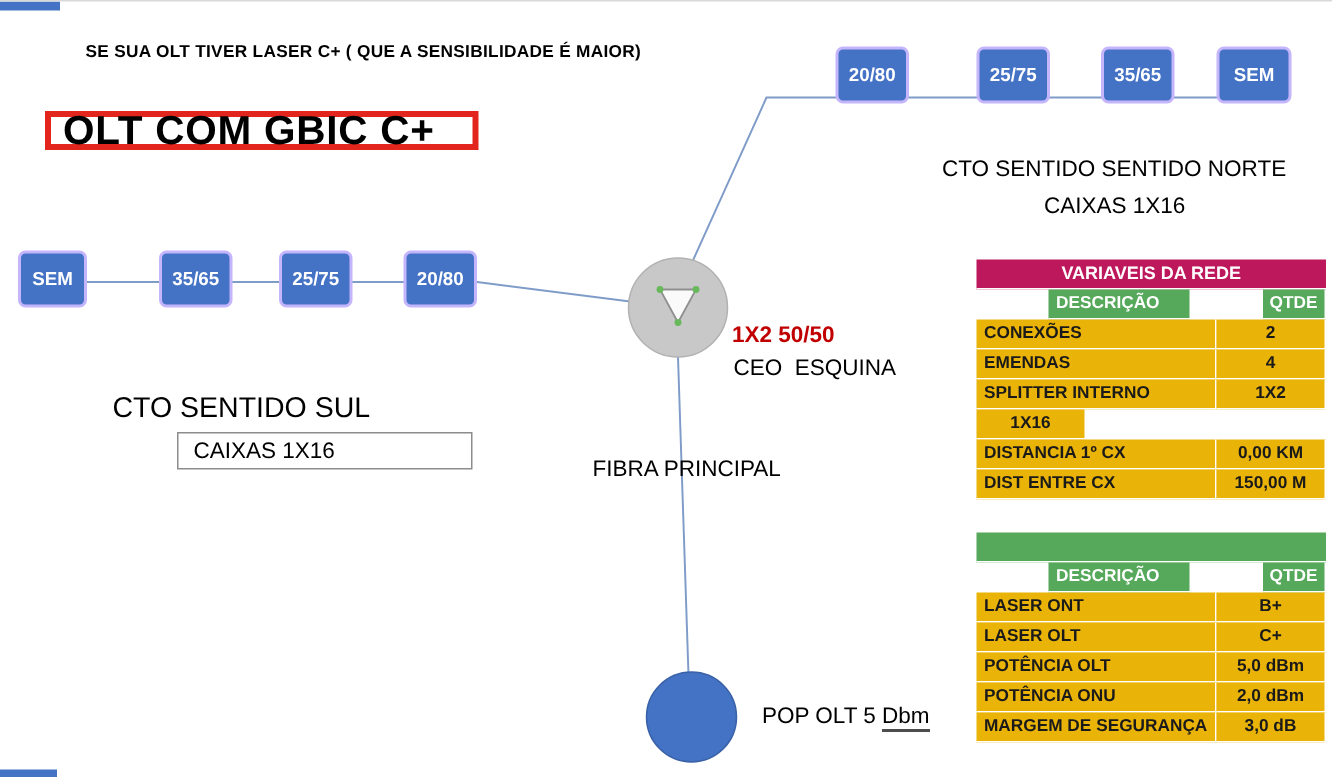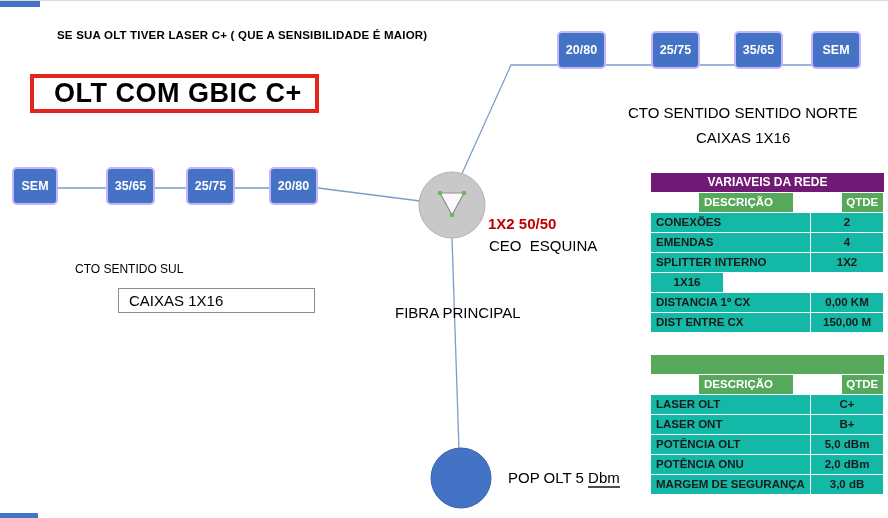--- a/index.html
+++ b/index.html
@@ -10,61 +10,61 @@
     border-top: 1px solid #d9d9d9;
   }
   .abs { position: absolute; }
   svg.overlay { position: absolute; left: 0; top: 0; z-index: 0; }
   .lbl { position: absolute; color: #000; z-index: 2; }
   .pre { white-space: pre; margin-left: 20px; }
 
   .note { left: 57px; top: 28px; font-size: 11.5px; font-weight: 700; letter-spacing: 0.2px; }
 
   .olt-box {
-    left: 30px; top: 73px; width: 289px; height: 39px;
+    left: 30px; top: 73px; width: 289px; height: 26px;
     border: 4px solid #e3261d; background: #fff; z-index: 2;
-    display: flex; align-items: center; padding-left: 20px;
+    display: flex; align-items: center; padding-left: 8px;
     font-size: 27px; font-weight: 900; letter-spacing: 0.5px; color: #000;
   }
 
   .ratio-box {
     position: absolute; width: 49px; height: 38px; z-index: 2;
     background: #4472c4; border: 2px solid #c4b5fd; border-radius: 5px;
     color: #fff; font-weight: 700; font-size: 12.5px;
     display: flex; align-items: center; justify-content: center;
   }
 
   .cto-norte { left: 628px; top: 103px; font-size: 15px; font-weight: 500; }
   .caixas-norte { left: 696px; top: 128px; font-size: 15px; font-weight: 500; }
-  .cto-sul { left: 75px; top: 261px; font-size: 12px; font-weight: 500; }
+  .cto-sul { left: 75px; top: 261px; font-size: 19px; font-weight: 500; }
   .caixas-sul-box {
     left: 118px; top: 287px; width: 197px; height: 25px; z-index: 2;
     border: 1px solid #8c8c8c; background: #fff;
     font-size: 15px; line-height: 23px; padding-left: 10px;
   }
   .fibra { left: 395px; top: 303px; font-size: 15px; font-weight: 500; }
   .ratio-label { left: 488px; top: 214px; font-size: 15px; font-weight: 700; color: #c00000; }
   .ceo-label { left: 469px; top: 236px; font-size: 15px; font-weight: 500; }
   .pop-label { left: 508px; top: 468px; font-size: 15px; font-weight: 500; }
   .pop-label .u { border-bottom: 2px solid #4d4d4d; }
 
   .xtable { position: absolute; width: 233px; z-index: 2; font-size: 11.5px; }
   .t-rede { left: 651px; top: 172px; }
   .t-laser { left: 651px; top: 354px; }
   .trow { display: flex; height: 20px; line-height: 19px; }
   .tcell { border-right: 1px solid #fff; border-bottom: 1px solid #fff; overflow: hidden; }
   .c-desc { width: 160px; padding-left: 5px; text-align: left; }
   .c-qtde { width: 73px; text-align: center; }
   .t-title {
-    height: 20px; line-height: 19px; background: #701a75; color: #fff;
+    height: 20px; line-height: 19px; background: #be185d; color: #fff;
     font-weight: 700; font-size: 12px; text-align: center;
     border-bottom: 1px solid #fff;
   }
   .t-head .tcell { background: #56a85b; color: #fff; font-weight: 700; margin-left: 48px; }
-  .t-data .tcell { background: #14b8a6; color: #1a1a1a; font-weight: 600; }
+  .t-data .tcell { background: #eab308; color: #1a1a1a; font-weight: 600; }
   .t-bar { height: 20px; background: #56a85b; border-bottom: 1px solid #fff; }
 
   .corner-bar { position: absolute; background: #4472c4; z-index: 3; }
   .corner-top { left: 0; top: 0; width: 40px; height: 6px; }
   .corner-bottom { left: 0; top: 512px; width: 38px; height: 6px; }
 </style>
 </head>
 <body>
 
 <div class="canvas">
@@ -163,26 +163,26 @@
     </div>
   </div>
 
   <div class="xtable t-laser">
     <div class="t-bar"></div>
     <div class="trow t-head">
       <div class="tcell c-desc">DESCRIÇÃO</div>
       <div class="tcell c-qtde">QTDE</div>
     </div>
     <div class="trow t-data">
+      <div class="tcell c-desc">LASER ONT</div>
+      <div class="tcell c-qtde">B+</div>
+    </div>
+    <div class="trow t-data">
       <div class="tcell c-desc">LASER OLT</div>
       <div class="tcell c-qtde">C+</div>
-    </div>
-    <div class="trow t-data">
-      <div class="tcell c-desc">LASER ONT</div>
-      <div class="tcell c-qtde">B+</div>
     </div>
     <div class="trow t-data">
       <div class="tcell c-desc">POTÊNCIA OLT</div>
       <div class="tcell c-qtde">5,0 dBm</div>
     </div>
     <div class="trow t-data">
       <div class="tcell c-desc">POTÊNCIA ONU</div>
       <div class="tcell c-qtde">2,0 dBm</div>
     </div>
     <div class="trow t-data">

